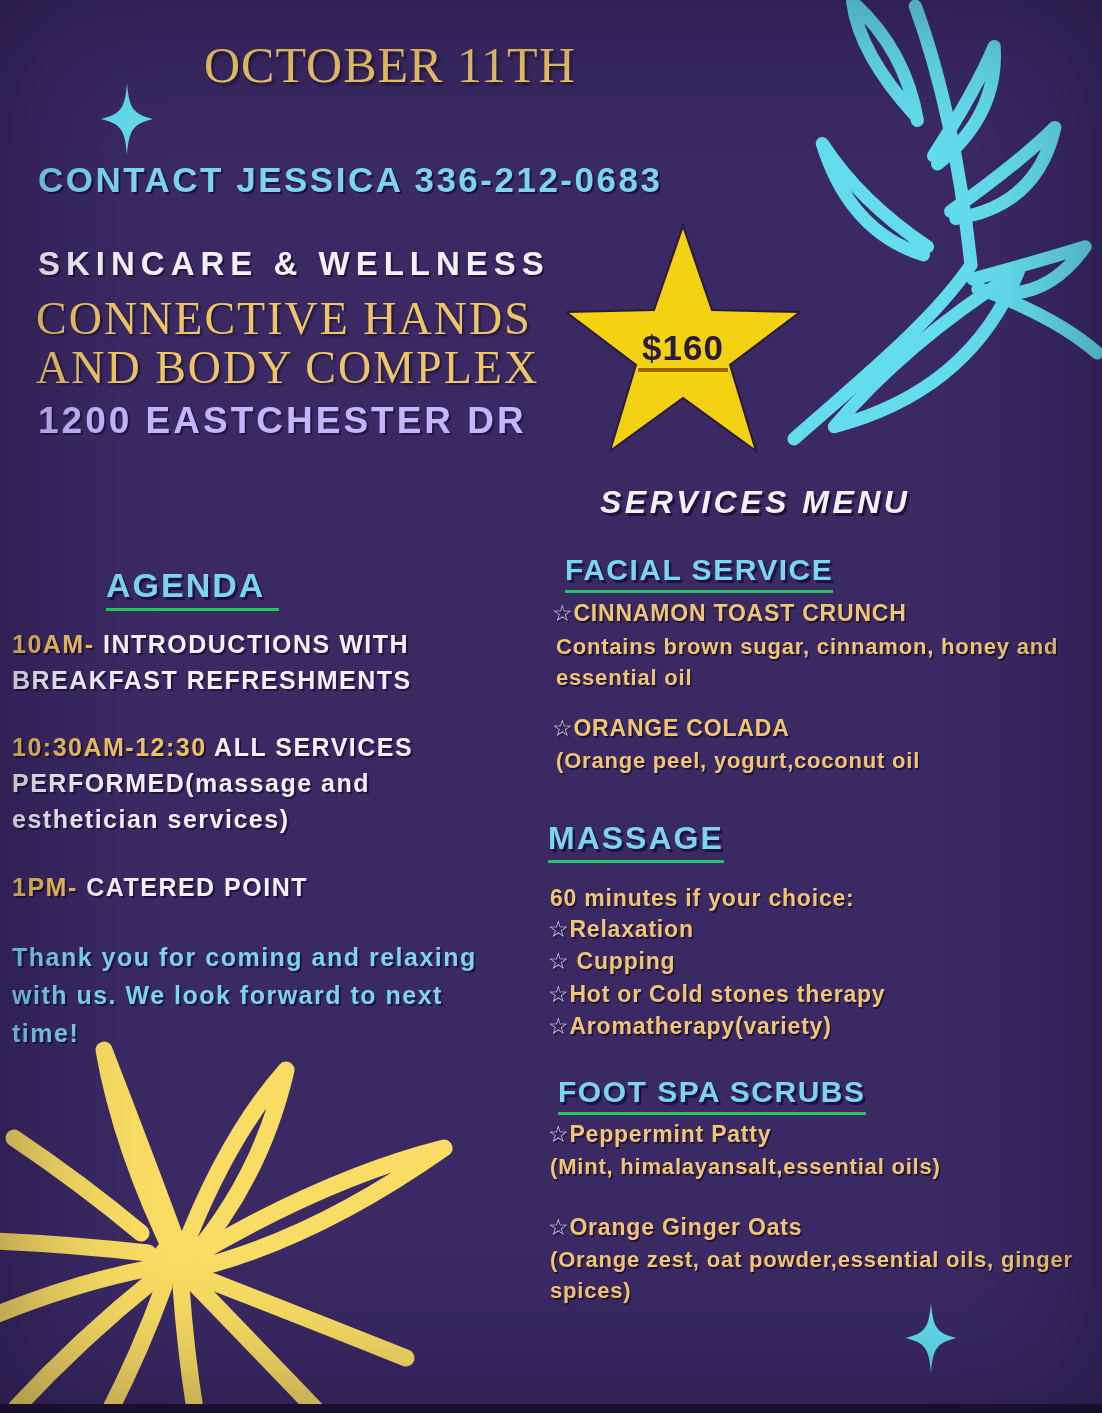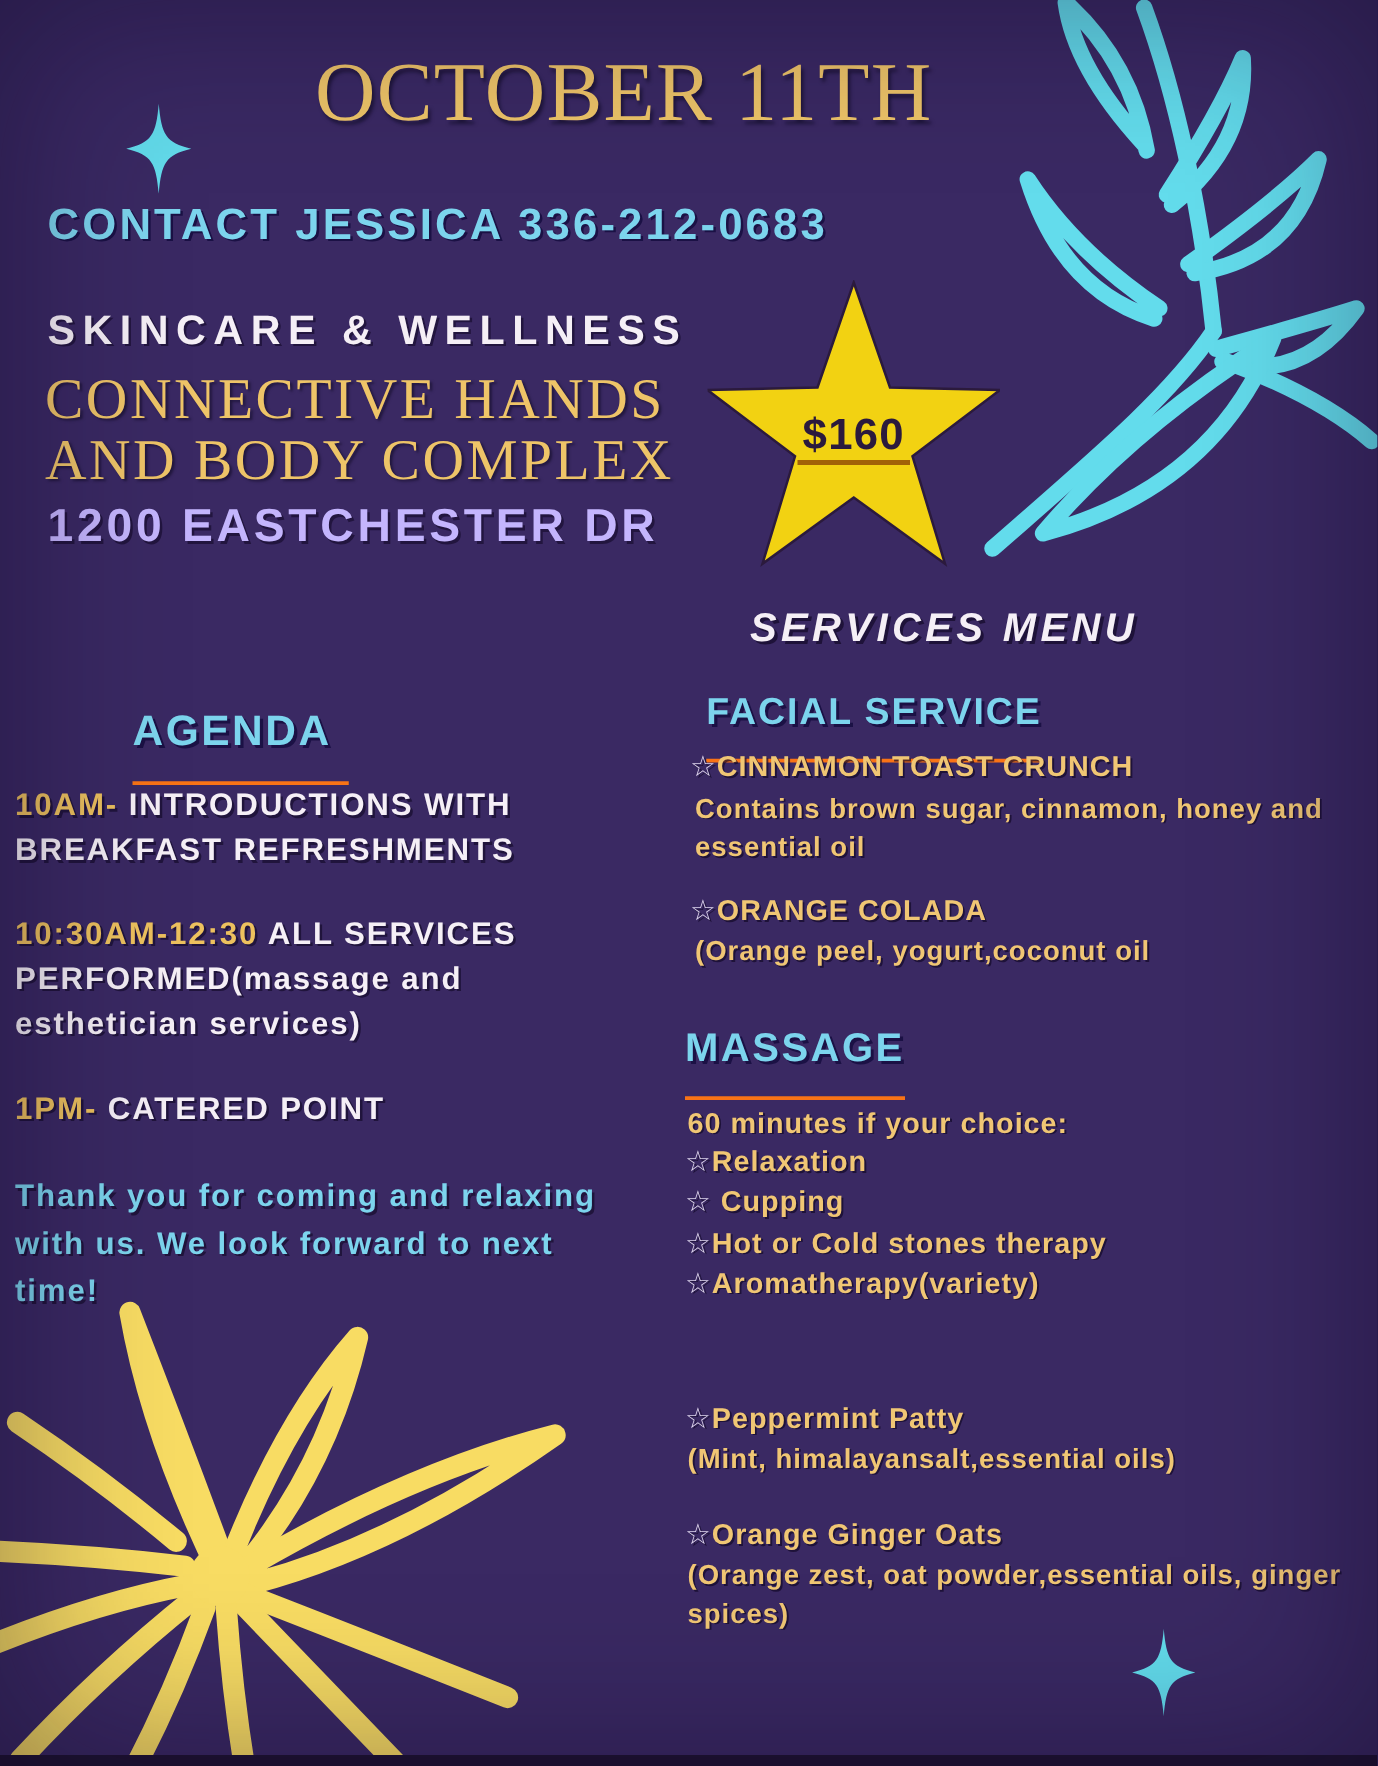--- a/index.html
+++ b/index.html
@@ -13,22 +13,22 @@
   }
   .vignette {
     position:absolute; inset:0; pointer-events:none;
     box-shadow: inset 0 0 140px rgba(12,5,30,.45);
   }
   .abs { position:absolute; }
 
   .serif { font-family:"Liberation Serif", serif; }
 
   .title {
-    left:186px; top:36px; width:560px; text-align:right;
-    font-size:67px; letter-spacing:1px; color:#eec468;
+    left:204px; top:36px; width:560px; text-align:left;
+    font-size:50px; letter-spacing:1px; color:#eec468;
     text-shadow:2px 3px 3px rgba(10,5,25,.55);
   }
   .contact {
     left:38px; top:160px;
     font-size:35px; font-weight:bold; letter-spacing:2.5px; color:#7cd4ed;
     text-shadow:2px 2px 0 #1b1145;
   }
   .tagline {
     left:38px; top:245px;
     font-size:33px; font-weight:bold; letter-spacing:6px; color:#f5eff6;
@@ -61,21 +61,21 @@
     left:600px; top:484px; width:380px; text-align:left;
     font-size:32px; font-weight:bold; letter-spacing:3.5px; color:#f5eff6;
     text-shadow:2.5px 2.5px 0 rgba(18,9,40,.7);
     font-style:italic;
   }
 
   .heading-cyan {
     font-weight:bold; color:#7cd4ed;
     text-shadow:2.5px 2.5px 0 #1b1145;
   }
-  .underline { border-bottom:3px solid #f97316; padding-bottom:20px; display:inline-block; }
+  .underline { border-bottom:3px solid #22c55e; padding-bottom:3px; display:inline-block; }
 
   .agenda-heading { left:106px; top:566px; font-size:34px; letter-spacing:2px; }
   .agenda-heading .underline { padding-right:14px; }
 
   .agenda-body { left:12px; width:480px; font-size:25px; font-weight:bold;
     letter-spacing:1.5px; line-height:36px; color:#f5eff6;
     text-shadow:2px 2px 0 rgba(18,9,40,.65); }
   .agenda-item-1 { top:626px; }
   .agenda-item-2 { top:729px; }
   .agenda-item-3 { top:869px; }
@@ -203,20 +203,23 @@
   <div class="abs gold-text item-name massage-item-2">
     <span class="bullet">☆</span><span> Cupping</span>
   </div>
   <div class="abs gold-text item-name massage-item-3">
     <span class="bullet">☆</span><span>Hot or Cold stones therapy</span>
   </div>
   <div class="abs gold-text item-name massage-item-4">
     <span class="bullet">☆</span><span>Aromatherapy(variety)</span>
   </div>
 
+  <div class="abs sec-heading foot-heading heading-cyan">
+    <span class="underline">FOOT SPA SCRUBS</span>
+  </div>
   <div class="abs gold-text item-name foot-item-1">
     <span class="bullet">☆</span><span>Peppermint Patty</span>
   </div>
   <div class="abs gold-text foot-desc-1">(Mint, himalayansalt,essential oils)</div>
   <div class="abs gold-text item-name foot-item-2">
     <span class="bullet">☆</span><span>Orange Ginger Oats</span>
   </div>
   <div class="abs gold-text foot-desc-2">(Orange zest, oat powder,essential oils, ginger spices)</div>
 
   <svg class="abs flower" viewBox="0 0 586 386">

